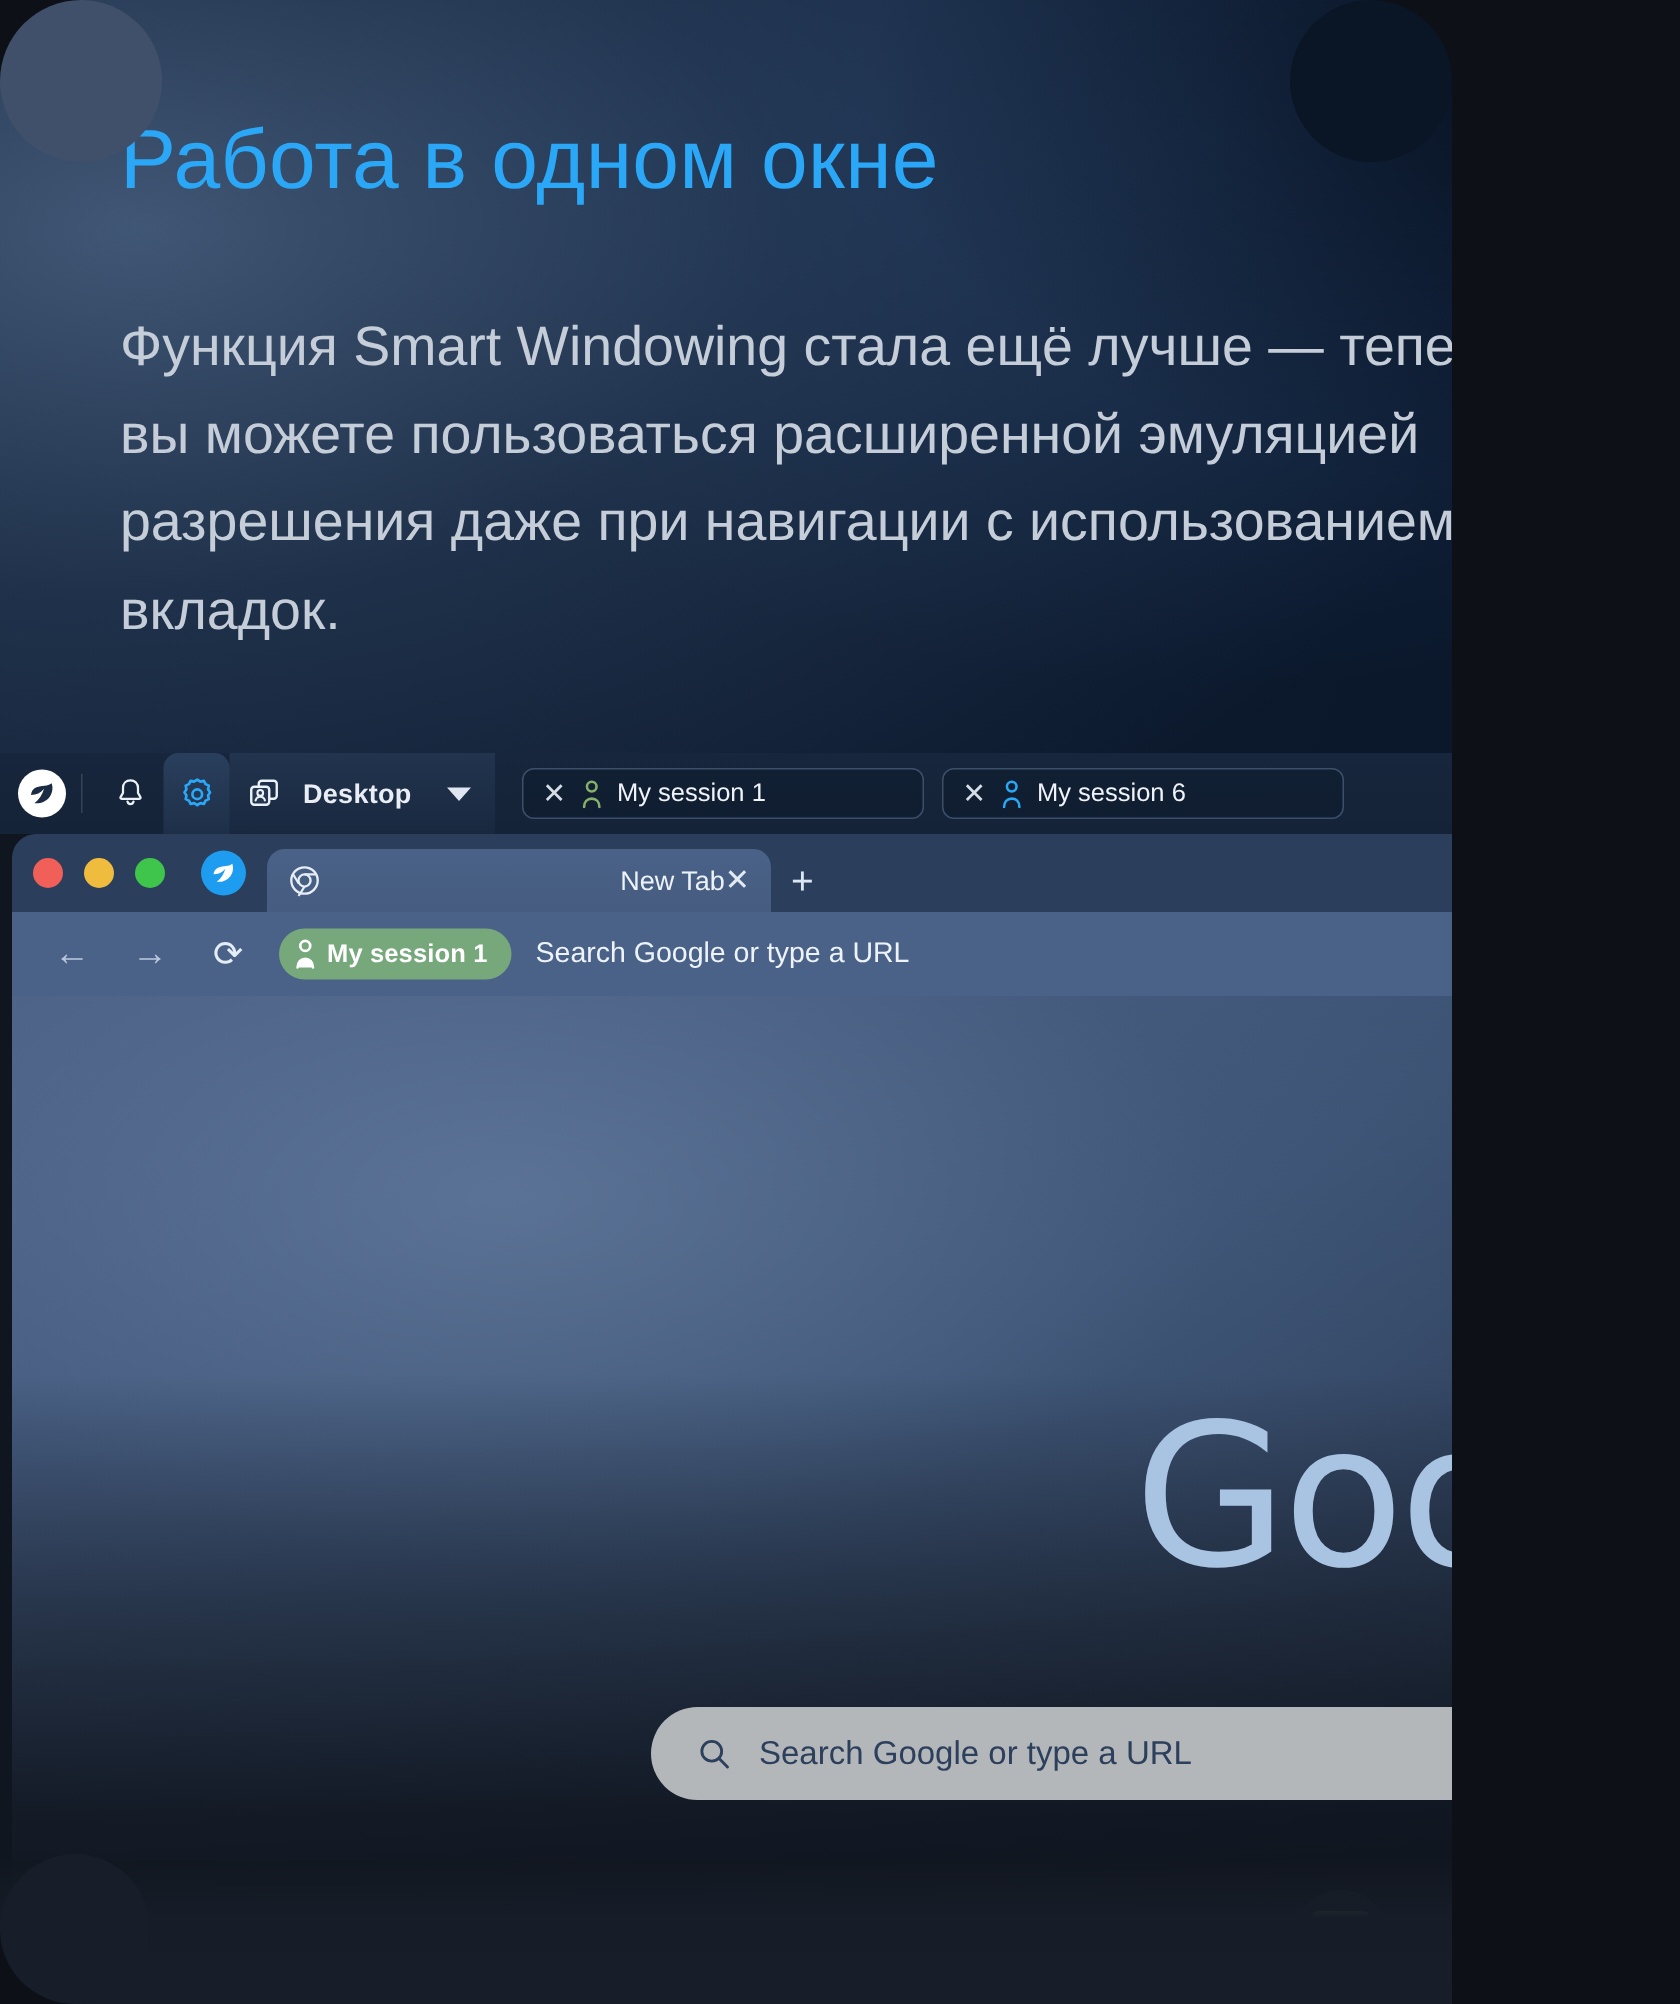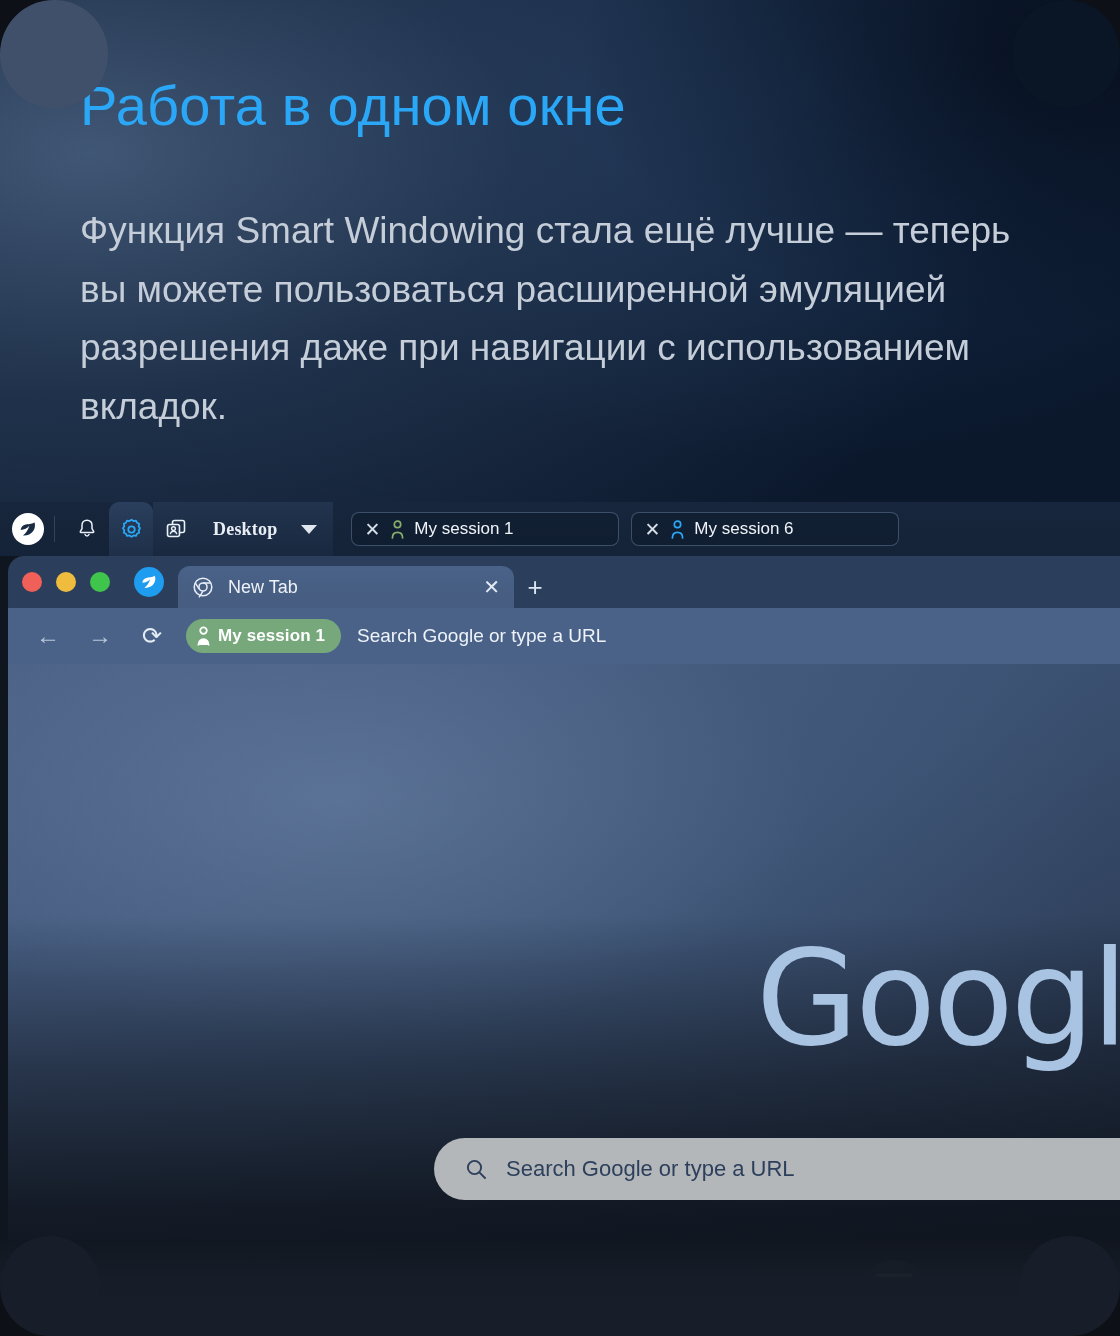--- a/index.html
+++ b/index.html
@@ -7,21 +7,21 @@
   html, body {
     width: 1120px;
     height: 1336px;
     overflow: hidden;
     background: #0d1117;
     font-family: "Liberation Sans", sans-serif;
   }
 
   #page {
     position: relative;
-    width: 1120px;
+    width: 968px;
     height: 1336px;
     background: #101620;
     overflow: hidden;
   }
 
   
   .hero {
     position: absolute;
     left: 0; top: 0;
     width: 1120px;
@@ -106,23 +106,22 @@
     display: flex; align-items: center;
     height: 54px;
     padding: 0 6px 0 10px;
     background: linear-gradient(180deg, rgba(70,100,140,0.22) 0%, rgba(52,78,116,0.12) 100%);
     flex: 0 0 auto;
   }
   .desktop-label {
     color: #e9eef5;
     font-size: 18px;
     font-weight: 700;
-    margin-left: 24px;
+    margin-left: 13px;
     letter-spacing: 0.2px;
-    font-family: Liberation Serif, serif;
   }
   .caret {
     margin-left: 24px; margin-right: 10px;
     width: 0; height: 0;
     border-left: 8px solid transparent;
     border-right: 8px solid transparent;
     border-top: 9px solid #dfe6ef;
   }
   .sessions { display: flex; align-items: center; gap: 12px; margin-left: 18px; }
   .session-tab {
@@ -177,20 +176,21 @@
   .chrome-tab {
     position: relative;
     margin-left: 14px;
     width: 336px; height: 42px;
     background: linear-gradient(180deg, #4a6288 0%, #465c80 100%);
     border-top-left-radius: 12px;
     border-top-right-radius: 12px;
     display: flex; align-items: center;
     padding: 0 14px;
     flex: 0 0 auto;
+    text-align: right;
   }
   .tab-title { color: #edf2f8; font-size: 18px; margin-left: 14px; flex: 1 1 auto; }
   .tab-close { color: #e3eaf3; font-size: 20px; font-weight: 300; line-height: 1; }
   .newtab-btn {
     width: 42px; height: 42px;
     display: flex; align-items: center; justify-content: center;
     color: #dce6f2; font-size: 26px; font-weight: 300;
     flex: 0 0 auto;
   }
 

